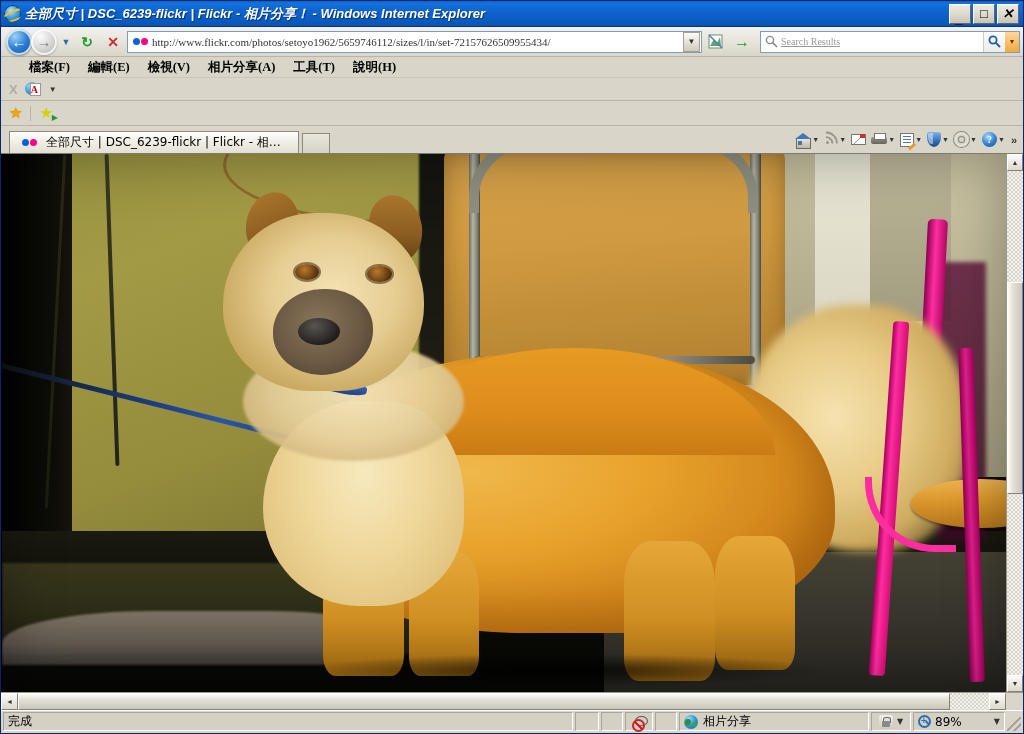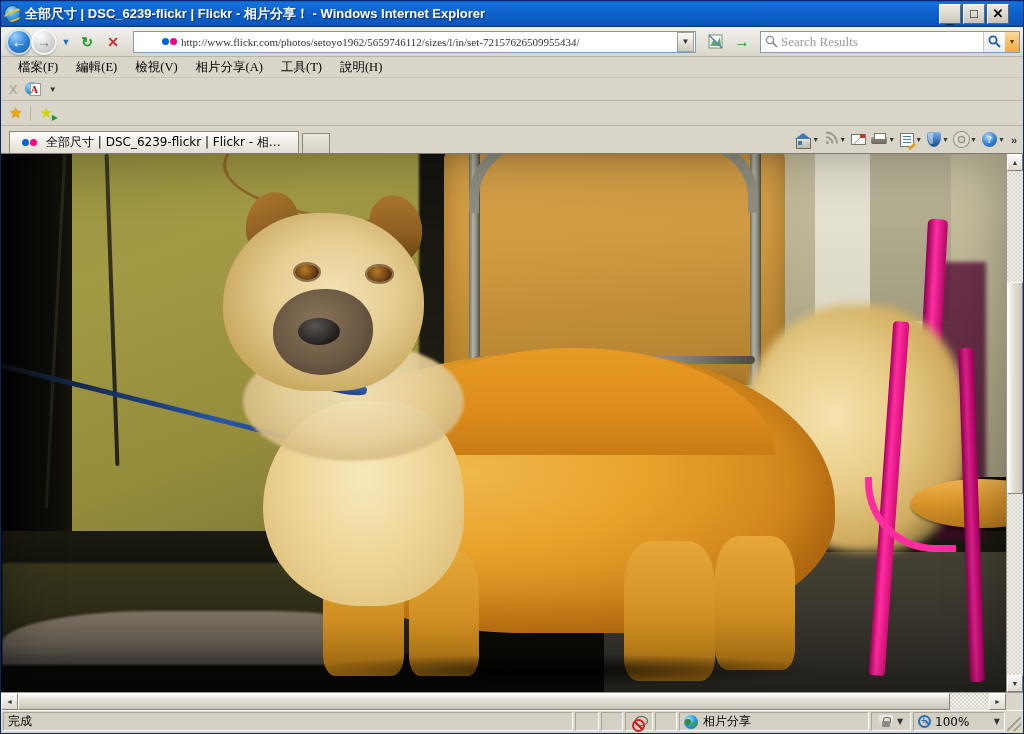--- a/index.html
+++ b/index.html
@@ -18,23 +18,24 @@
     border: 1px solid #0a246a;
     display: flex; flex-direction: column;
     position: relative;
   }
 
   
   .titlebar {
     height: 26px;
     background: linear-gradient(180deg,#0a5fc4 0%,#1272dd 8%,#0f63cf 40%,#0a58bd 88%,#0c52ad 100%);
     display: flex; align-items: center;
-    padding: 0 12px 0 3px;
+    padding: 0 2px 0 3px;
     flex: 0 0 26px;
     border-bottom: 1px solid #04357e;
+    font-style: italic;
   }
   .title-ico {
     width: 17px; height: 17px; flex: 0 0 17px;
     margin-right: 4px;
     position: relative;
   }
   .ie-logo {
     width: 17px; height: 17px;
     border-radius: 50%;
     background: radial-gradient(circle at 40% 35%, #bfe4ff 0%, #3f9de0 45%, #1462a8 100%);
@@ -108,23 +109,22 @@
     border: 1px solid transparent;
     font-size: 14px; font-weight: bold;
   }
   .tbtn.refresh { color: #1e9b2e; }
   .tbtn.stop { color: #c83030; }
   .addr-wrap {
     flex: 1 1 auto; height: 22px;
     background: #fff;
     border: 1px solid #7f9db9;
     display: flex; align-items: center;
-    margin: 0 6px;
+    margin: 0 0;
     min-width: 0;
-    padding-left: 23px;
   }
   .favdots { display:flex; gap:1px; padding:0 4px 0 5px; flex:0 0 auto; }
   .dot { width:7px;height:7px;border-radius:50%; }
   .dot.b { background:#0063dc; }
   .dot.p { background:#ff0084; }
   .addr-url {
     flex: 1 1 auto; font-size: 11px; color: #333;
     white-space: nowrap; overflow: hidden;
     font-family: "Liberation Serif", serif;
   }
@@ -137,44 +137,45 @@
     margin-right: 1px;
   }
   .search-wrap {
     flex: 0 0 260px; height: 22px;
     background: #fff; border: 1px solid #7f9db9;
     display: flex; align-items: center;
     margin-left: 4px;
   }
   .search-ico { flex: 0 0 20px; display:flex; align-items:center; justify-content:center; }
   .search-txt {
-    flex: 1 1 auto; color: #999; font-size: 13px;
+    flex: 1 1 auto; color: #999; font-size: 10px;
     font-family: "Liberation Serif", serif;
-    white-space: nowrap; overflow: hidden;
+    white-space: nowrap; overflow: hidden; text-decoration: underline;
   }
   .search-go {
     flex: 0 0 22px; height: 20px;
     display: flex; align-items: center; justify-content: center;
     background: linear-gradient(180deg,#fdfdfd,#ececec);
     border-left: 1px solid #cfcabb;
   }
   .search-drop {
     flex: 0 0 14px; height: 20px;
     background: linear-gradient(180deg,#ffd79a,#f2a93b);
     display:flex;align-items:center;justify-content:center;
     font-size: 7px; color:#5a3a00;
   }
 
   
   .menubar {
     height: 21px; flex: 0 0 21px;
     background: #d9d5c9;
     display: flex; align-items: center;
-    padding-left: 8px;
+    padding-left: 19px;
     border-bottom: 1px solid #cbc6b8;
+    font-weight: bold;
   }
   .menuitem {
     padding: 1px 9px;
     font-size: 12.5px; color: #000;
     white-space: nowrap;
     font-family: "DejaVu Sans", sans-serif;
   }
   .menuitem .mn { font-family: "Liberation Serif", serif; }
 
   
@@ -936,19 +937,19 @@
       <span>相片分享</span>
     </div>
     <div class="sb-cell sb-lock">
       <span class="lock-ico"></span>
       <span class="caret">▼</span>
     </div>
     <div class="sb-cell sb-zoom">
       <span class="zoom-ico">
           <span class="zoom-plus">+</span>
         </span>
-      <span>100%</span>
+      <span>89%</span>
       <span class="caret" style="margin-left:auto">▼</span>
     </div>
     <div class="grip"></div>
   </div>
 
 </div>
 
 </body></html>

